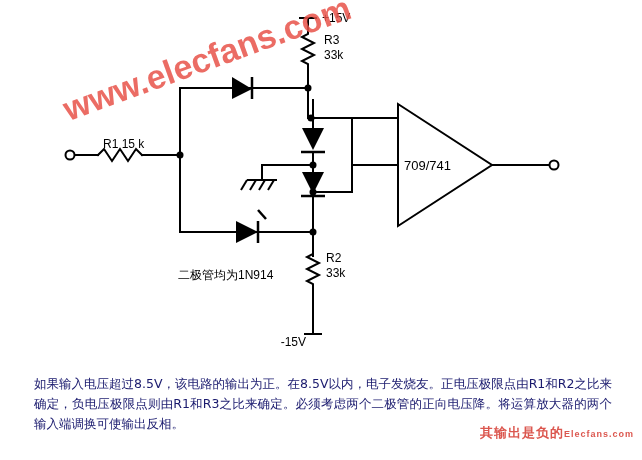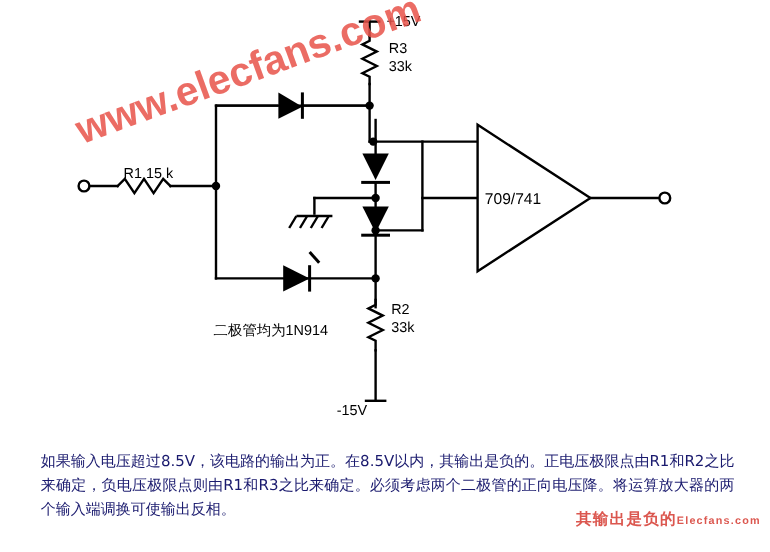--- a/index.html
+++ b/index.html
@@ -150,16 +150,16 @@
     <text x="178" y="279" font-size="12" fill="#000" font-family="DejaVu Sans, sans-serif">二极管均为1N914</text>
   </svg>
 
   <div class="wm" id="wm1">www.elecfans.com</div>
 
   <div class="wm" id="wm2">
     <span>其输出是负的</span><span class="small">Elecfans.com</span>
   </div>
 
   <div class="cap">
-    <p>如果输入电压超过8.5V，该电路的输出为正。在8.5V以内，其输出是负的。正电压极限点由R1和R2之比来确定，负电压极限点则由R1和R3之比来确定。必须考虑两个二极管的正向电压降。将运算放大器的两个输入端调换可使输出反相。</p>
+    <p>如果输入电压超过8.5V，该电路的输出为正。在8.5V以内，电子发烧友。正电压极限点由R1和R2之比来确定，负电压极限点则由R1和R3之比来确定。必须考虑两个二极管的正向电压降。将运算放大器的两个输入端调换可使输出反相。</p>
   </div>
 
 </div>
 
 </body></html>

